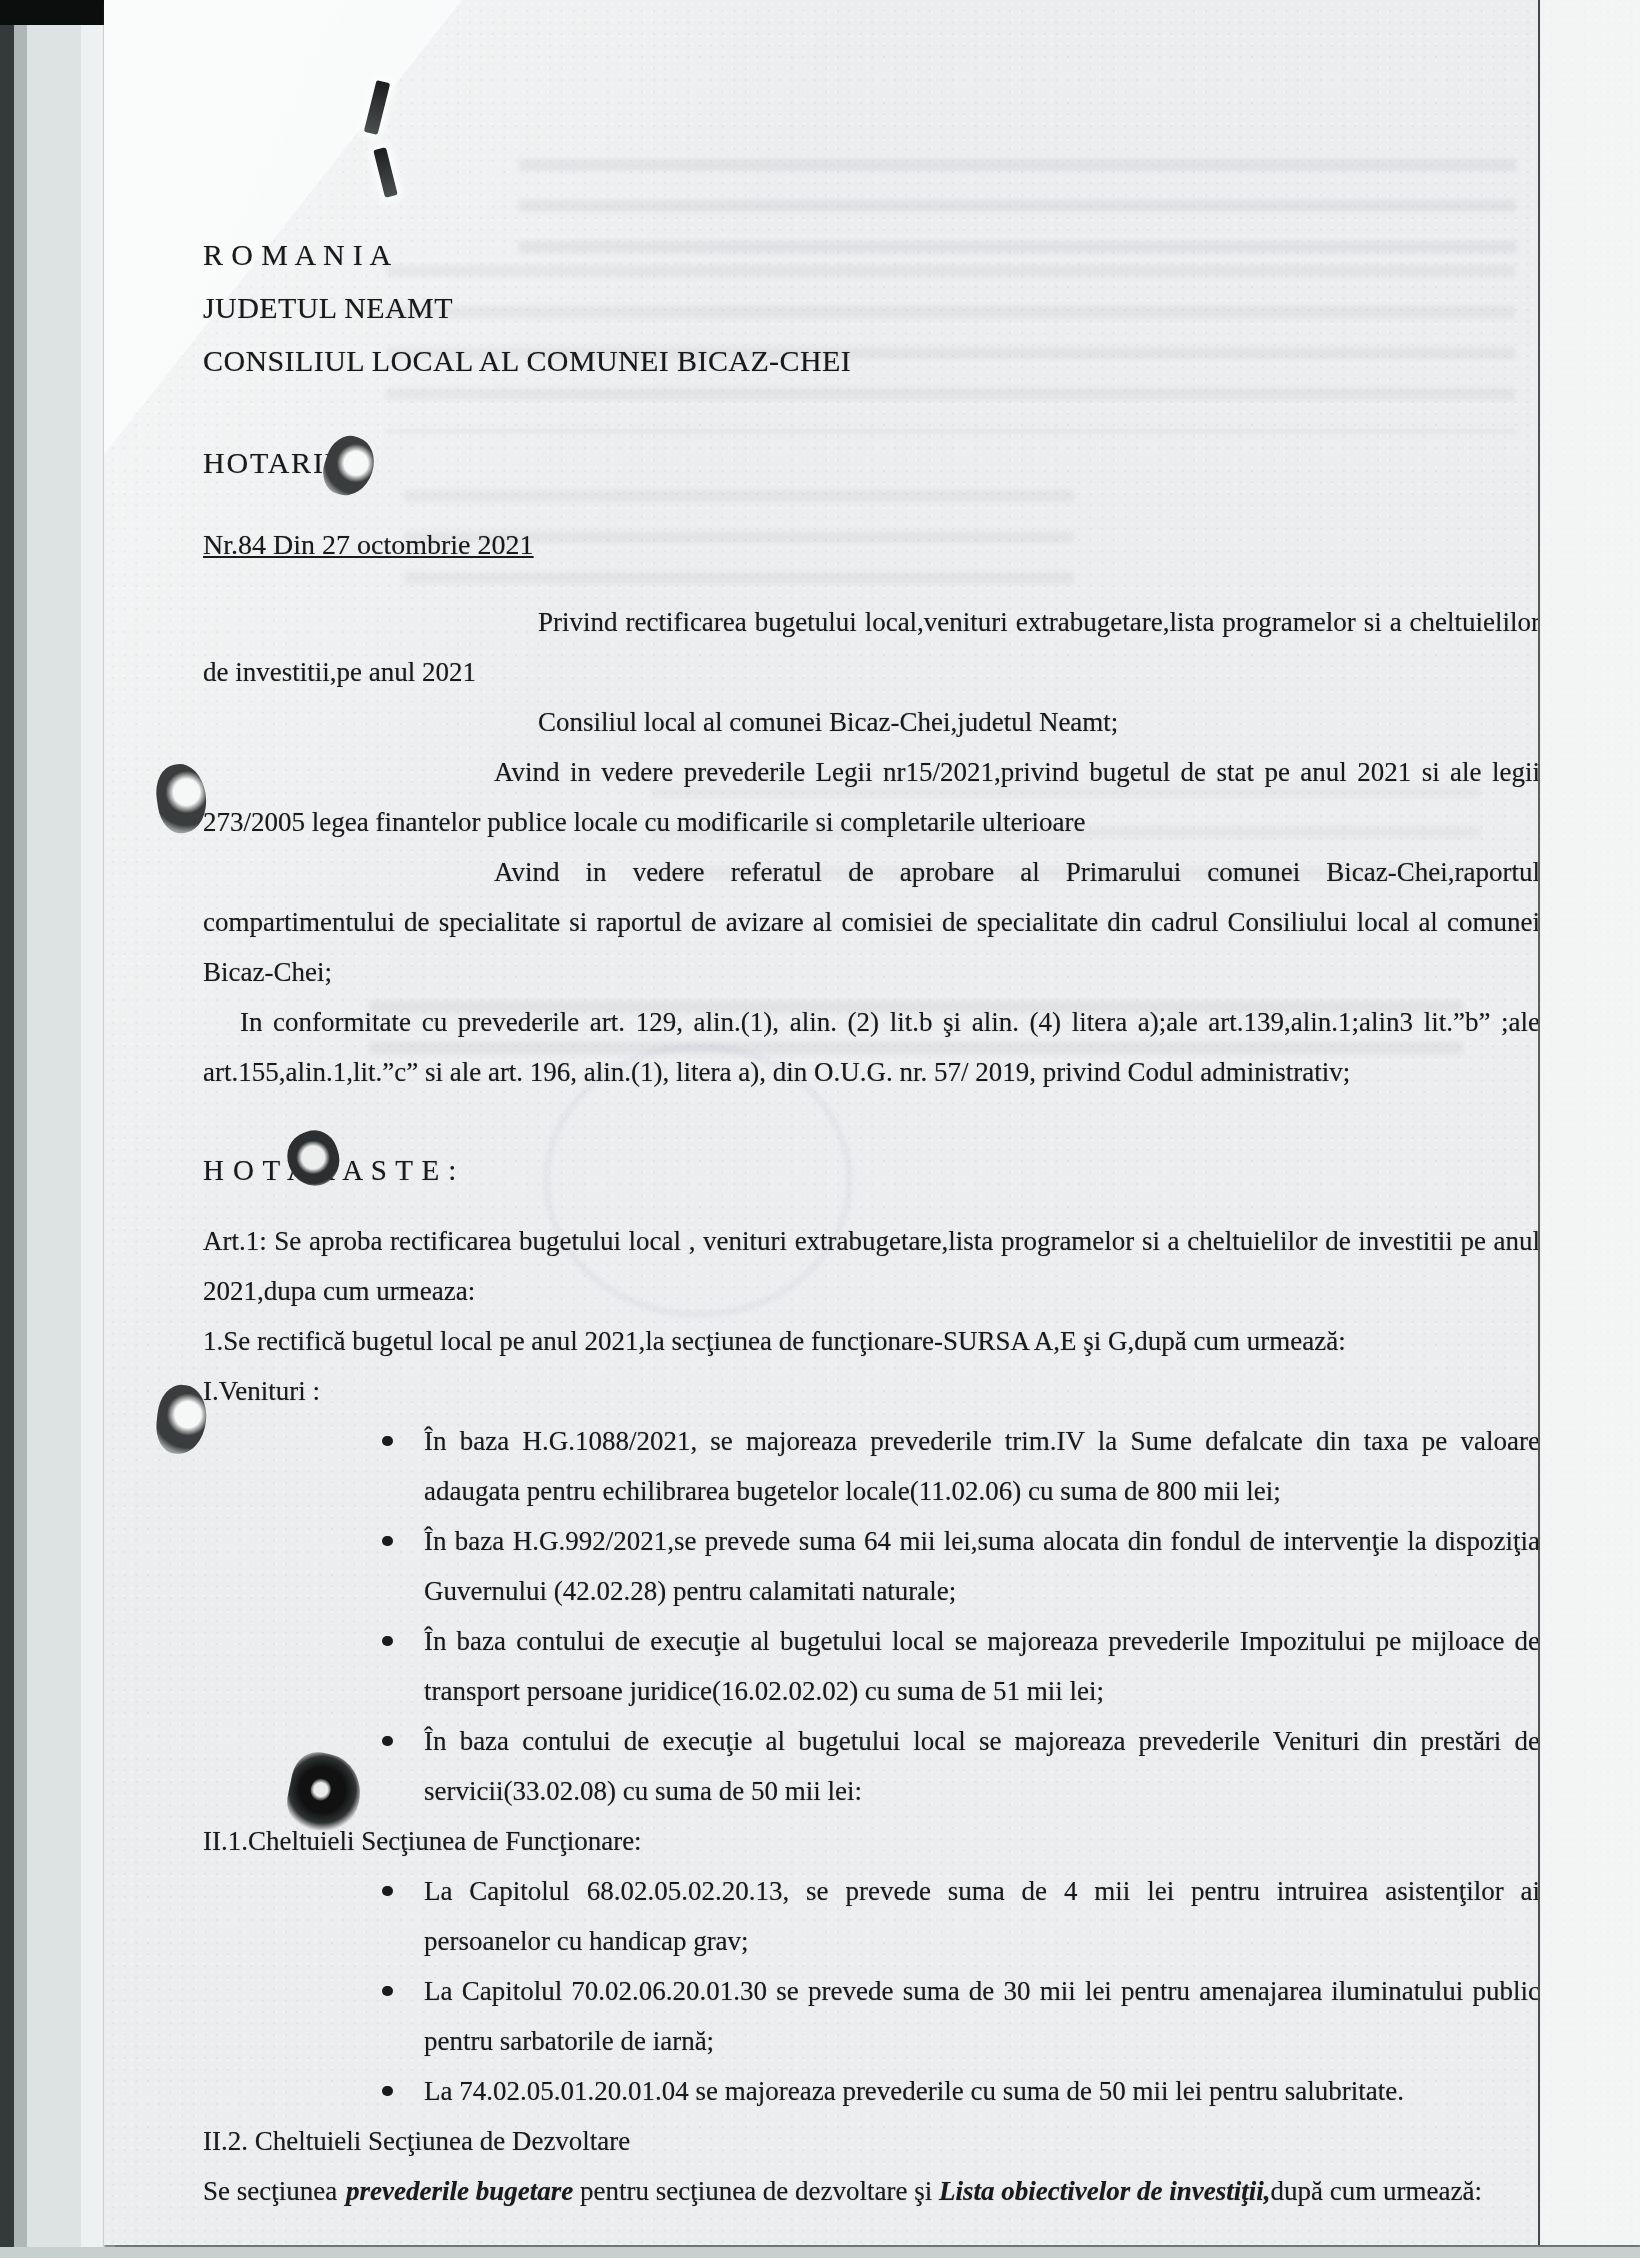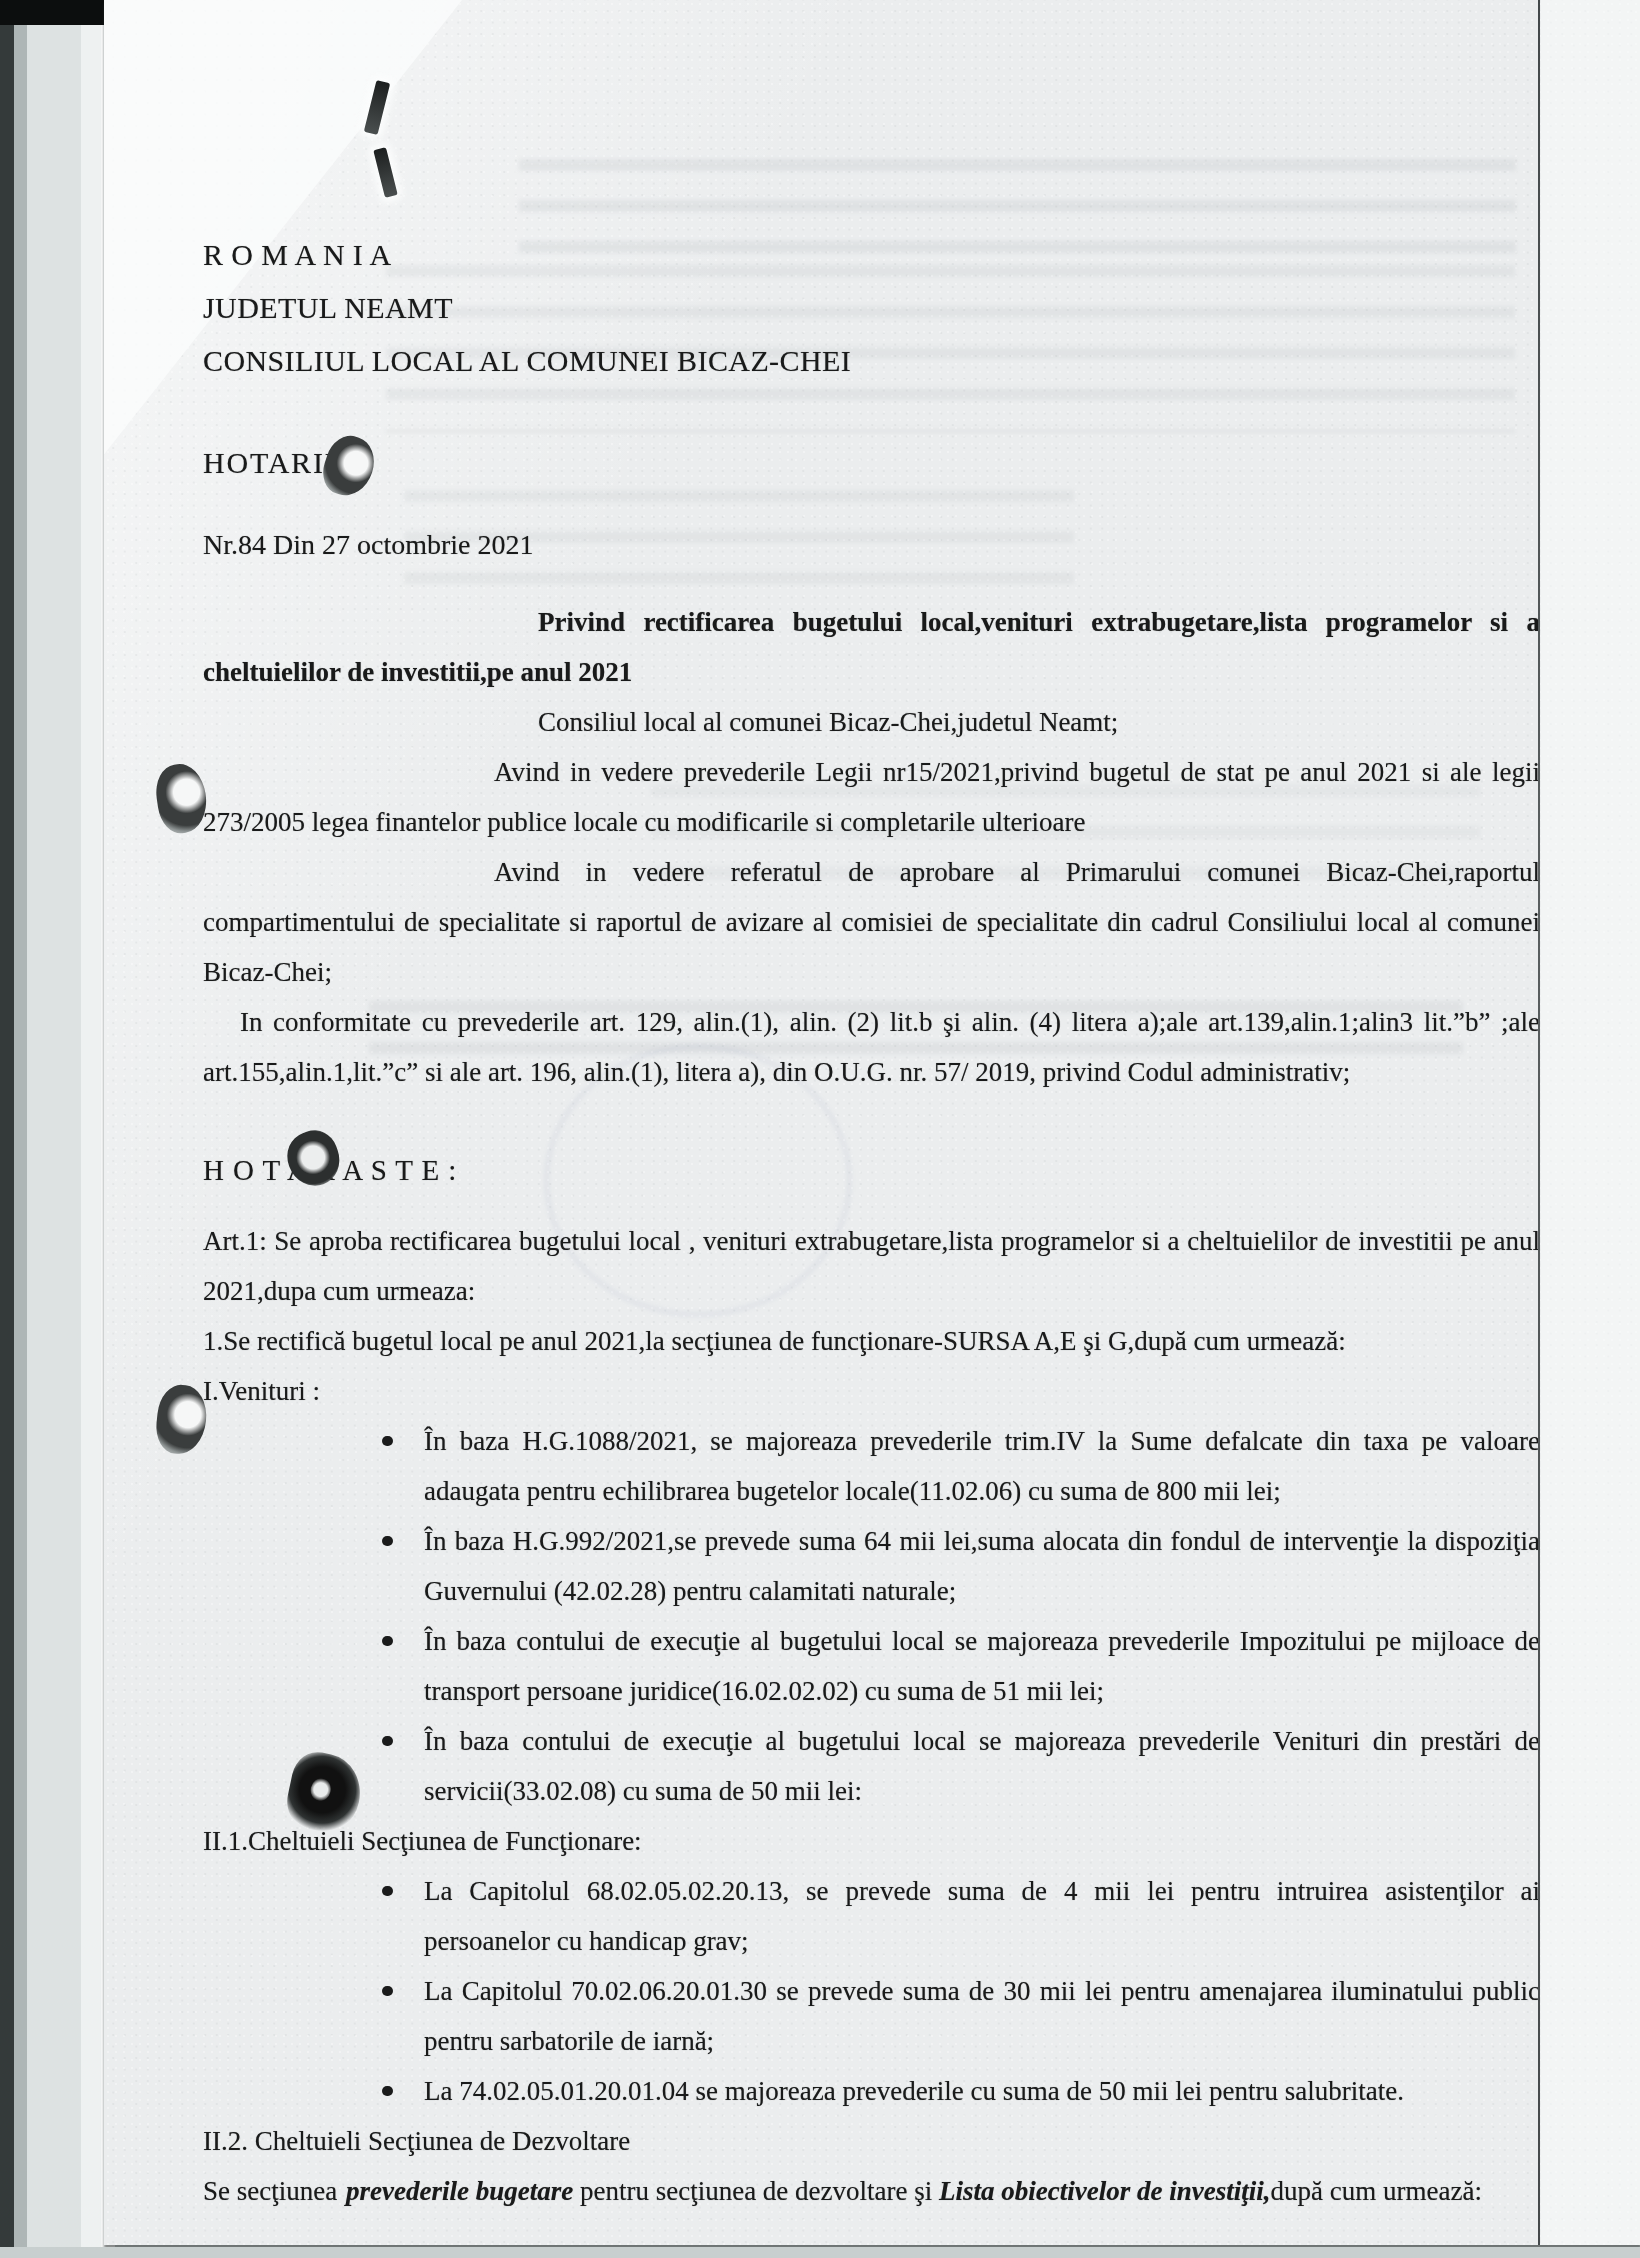--- a/index.html
+++ b/index.html
@@ -61,24 +61,24 @@
   .blob::after{content:"";position:absolute;left:30%;top:32%;width:19.4px;height:23px;border-radius:50%;
     background:radial-gradient(circle,#e9ebeb 0 45%,rgba(233,235,235,0) 75%);}
 
   
   .content{position:absolute;left:99px;top:228px;width:1337px;z-index:2;
     color:#191a1a;font-size:27px;line-height:50px;
     text-shadow:0 0 0.9px rgba(25,26,26,.45);}
   .hdr div{font-size:30px;line-height:53px;letter-spacing:0.4px;}
   .center-block{width:1015px;}
   .title{margin-top:51px;font-size:30px;letter-spacing:1.8px;}
-  .number{margin-top:32px;font-size:28px;}
+  .number{margin-top:32px;font-size:28px;text-decoration:underline;}
   .decide{margin:48px 0 21px 0;font-size:29px;letter-spacing:0.9px;}
   p{margin:0;text-align:justify;}
-  p.first{margin-top:26.5px;font-weight:bold;}
+  p.first{margin-top:26.5px;}
   .indent-lg{text-indent:335px;}
   .indent-md{text-indent:291px;}
   .indent-sm{text-indent:37px;}
   ul{margin:0;padding-left:221px;}
   li{position:relative;list-style:none;text-align:justify;}
   li::before{content:"";position:absolute;left:-42px;top:20px;width:10.6px;height:10.6px;border-radius:50%;background:#1a1b1b;}
   .bi{font-weight:bold;font-style:italic;}
   .sp{display:inline-block;width:8.8px;}
 </style>
 </head>

